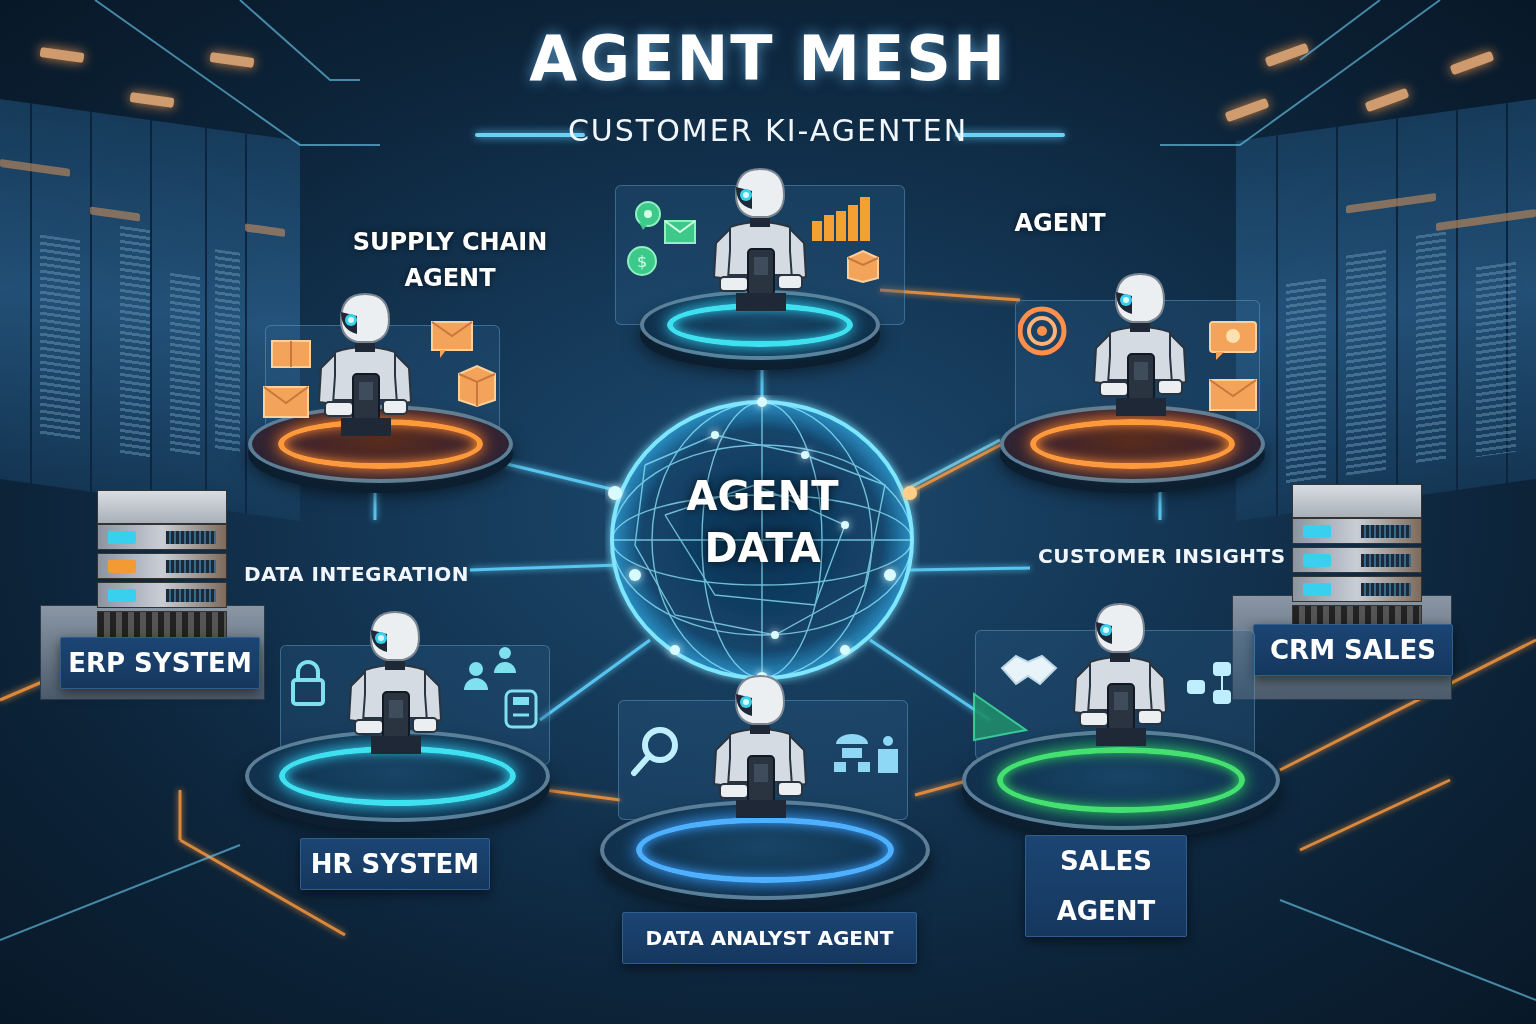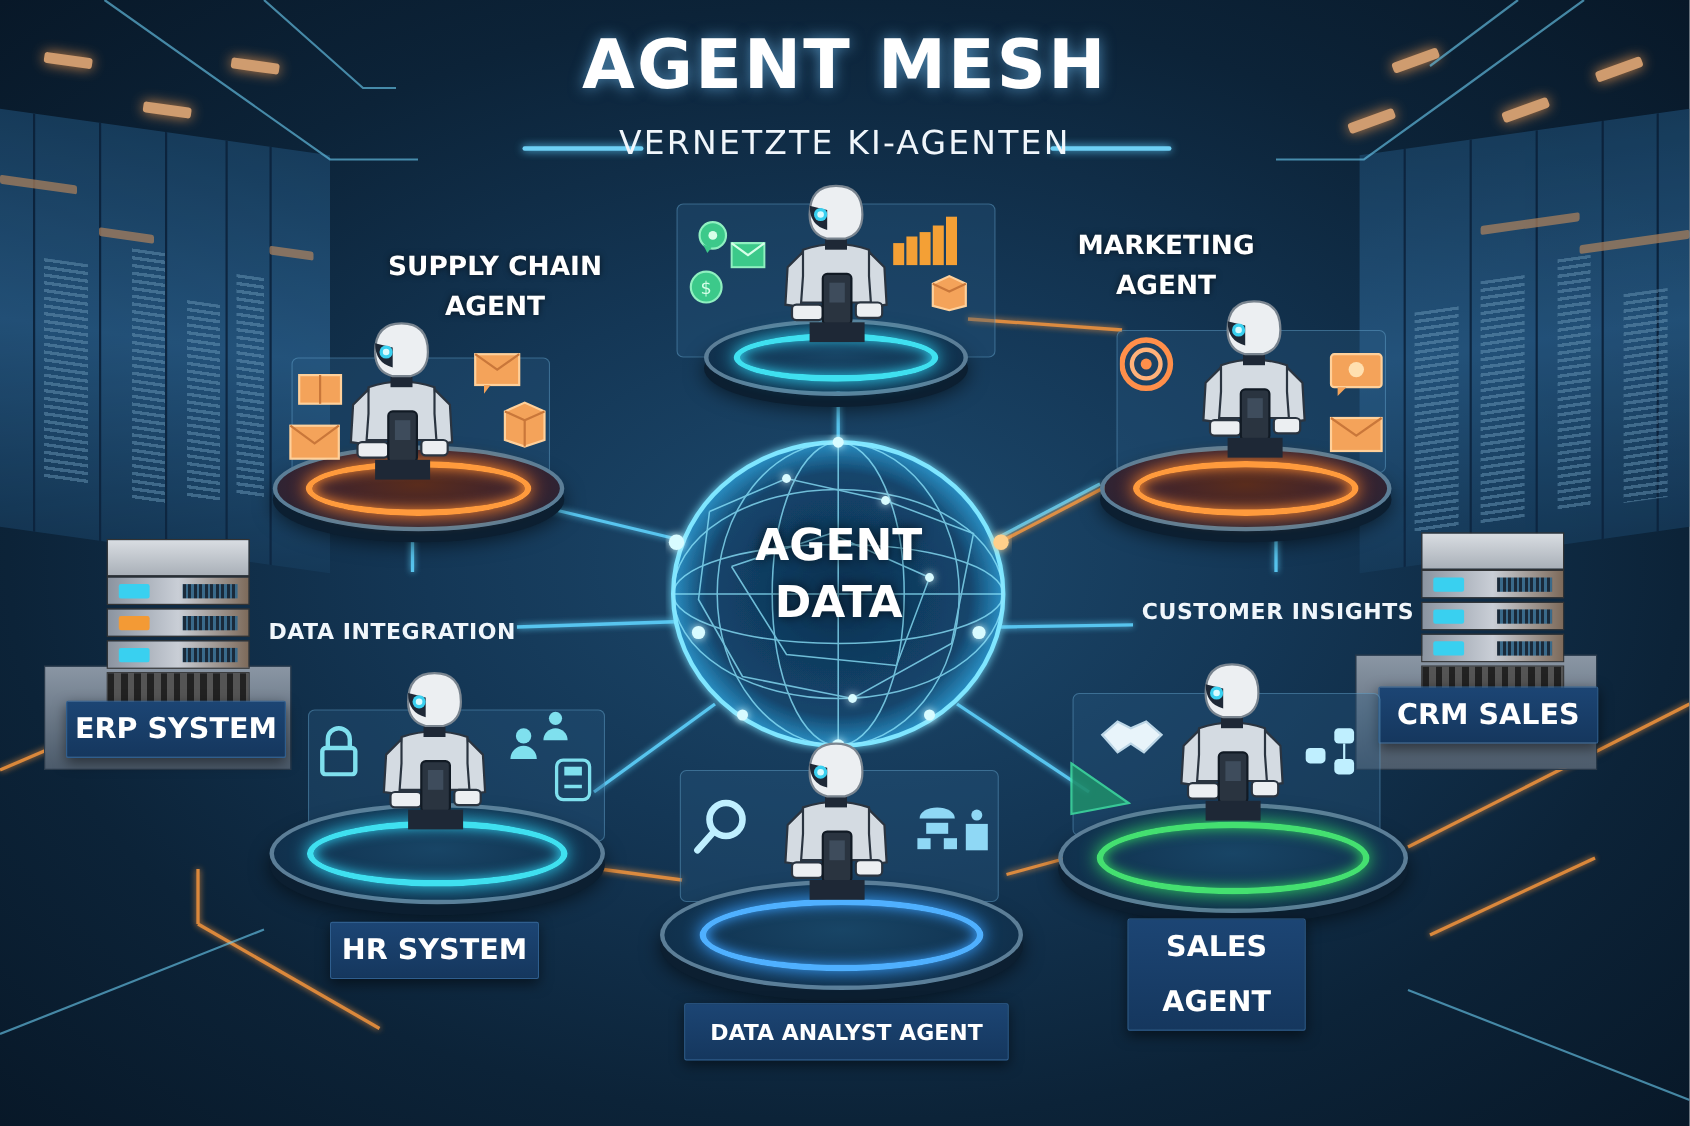--- a/index.html
+++ b/index.html
@@ -148,21 +148,21 @@
     <polyline points="1440,0 1330,80 1240,145 1160,145"></polyline>
     <polyline points="1380,0 1300,60"></polyline>
     <line x1="0" y1="940" x2="240" y2="845"></line>
     <line x1="1280" y1="900" x2="1536" y2="1000"></line>
   </g>
 </svg>
 
 <div class="main-title">AGENT MESH</div>
 <div class="sub-rule" style="left:475px"></div>
 <div class="sub-rule" style="left:955px"></div>
-<div class="sub-title">VERNETZTE KI-AGENTEN</div>
+<div class="sub-title">CUSTOMER KI-AGENTEN</div>
 
 <svg class="globe" viewBox="0 0 315 290">
   <defs>
     <radialGradient id="gfill" cx="50%" cy="50%" r="50%">
       <stop offset="0%" stop-color="#0e3050"></stop>
       <stop offset="80%" stop-color="#13456c"></stop>
       <stop offset="100%" stop-color="#2a8fc4"></stop>
     </radialGradient>
     <filter id="gglow">
         <feGaussianBlur stdDeviation="4" result="b"></feGaussianBlur>
@@ -259,21 +259,20 @@
     <rect x="26" y="16" width="10" height="30" fill="#f4a035"></rect>
     <rect x="38" y="10" width="10" height="36" fill="#f4a035"></rect>
     <rect x="50" y="2" width="10" height="44" fill="#f4a035"></rect>
   </svg>
 <svg class="icon" style="left:845px;top:248px;width:36px;height:36px" viewBox="0 0 36 36">
     <polygon points="3,10 18,3 33,10 33,30 18,34 3,30" fill="#f4a35a" stroke="#ffd09a" stroke-width="2"></polygon>
     <polyline points="3,10 18,17 33,10" fill="none" stroke="#c9773a" stroke-width="2"></polyline>
   </svg>
 
 <div class="float-label" style="left:960px;top:205px;width:200px">
-  <div>MARKETING</div>
   <div>AGENT</div>
 </div>
 <div class="panel" style="left:1015px;top:300px;width:245px;height:130px"></div>
 <div class="platform orange-plat" style="left:1000px;top:405px;width:265px;height:78px">
     <div class="ring orange"></div>
   </div>
 <svg class="robot" style="left:1080px;top:270px" viewBox="0 0 120 150">
     <use href="#robot-def"></use>
   </svg>
 <svg class="icon" style="left:1018px;top:305px;width:52px;height:52px" viewBox="0 0 52 52">

